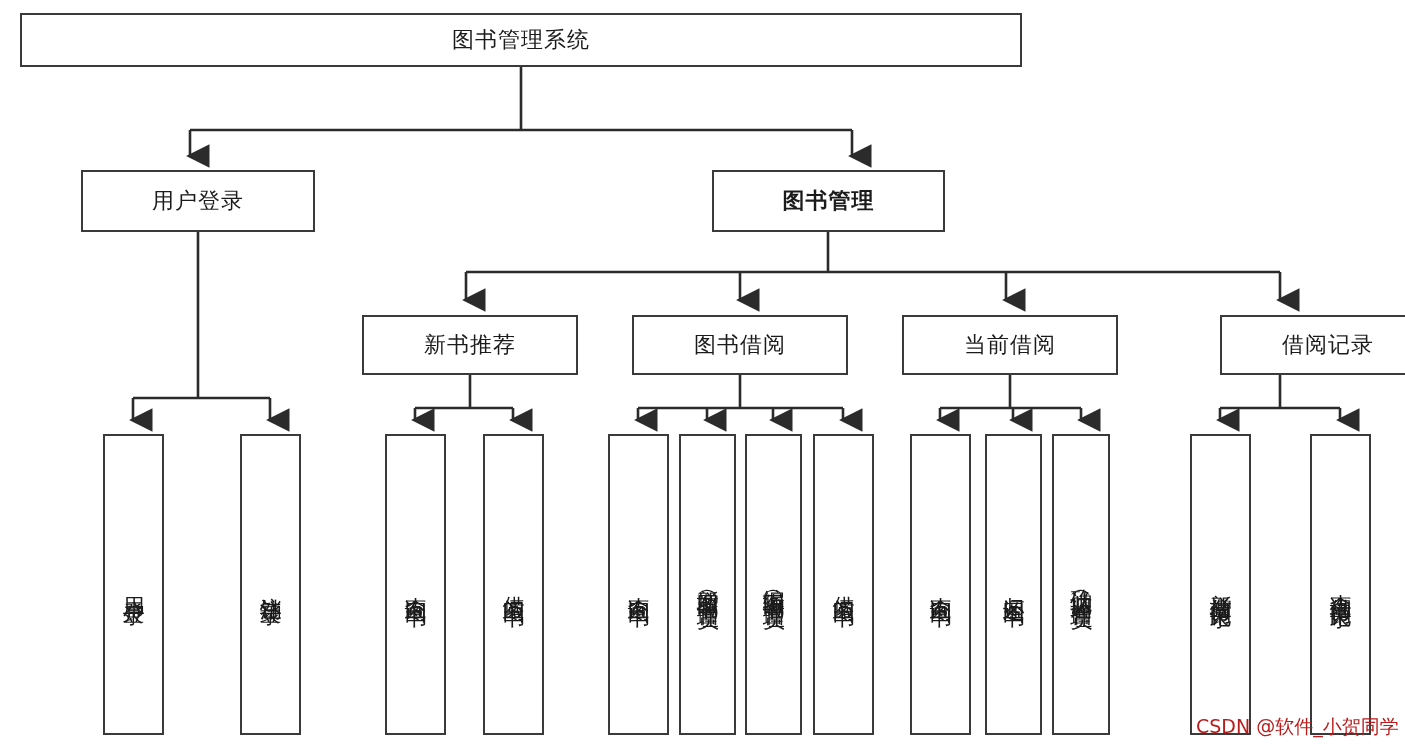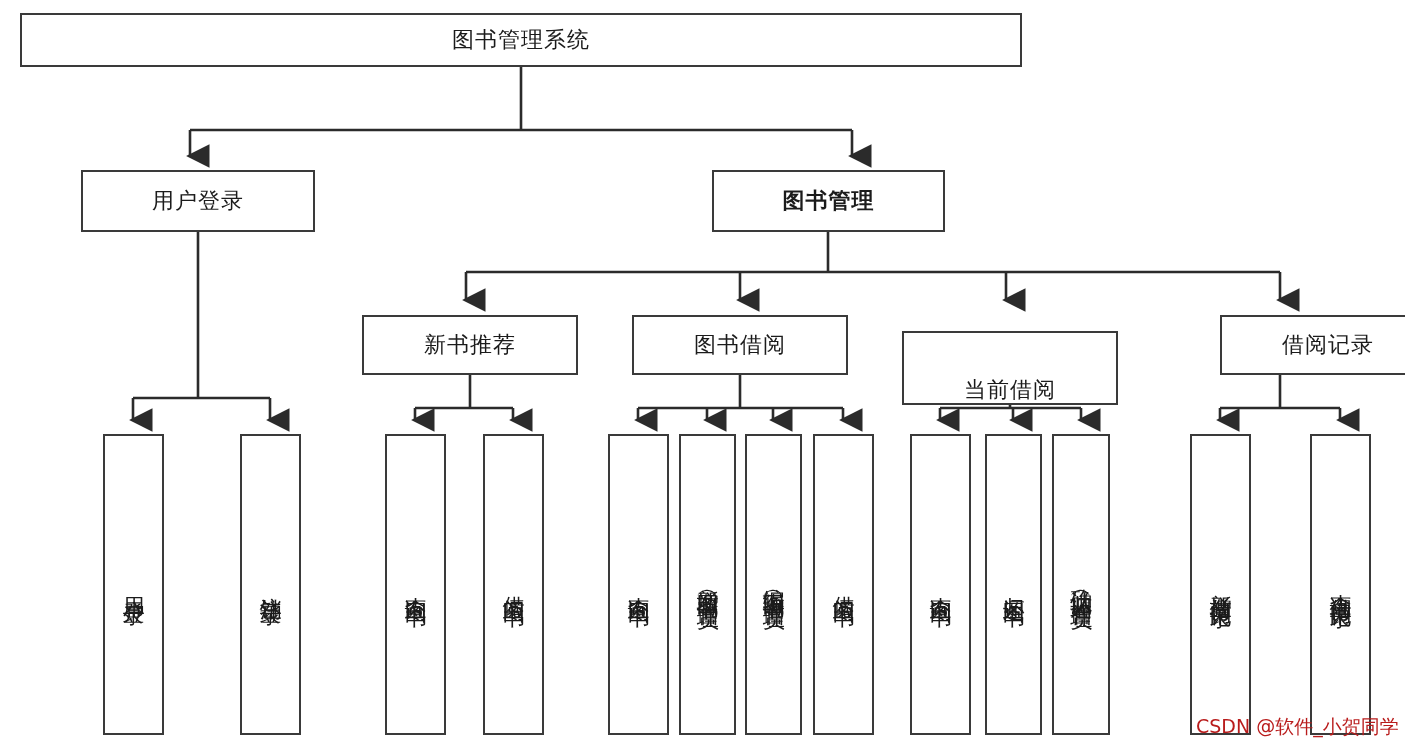--- a/index.html
+++ b/index.html
@@ -130,21 +130,21 @@
   <div class="node node-h" style="left:712px; top:170px; width:233px; height:62px;font-weight:bold;">
     <span class="label-h">图书管理</span>
   </div>
 
   <div class="node node-h" style="left:632px; top:315px; width:216px; height:60px;">
     <span class="label-h">图书借阅</span>
   </div>
   <div class="node node-h" style="left:362px; top:315px; width:216px; height:60px;">
     <span class="label-h">新书推荐</span>
   </div>
-  <div class="node node-h" style="left:902px; top:331px; width:216px; height:74px;align-items:flex-end;">
+  <div class="node node-h" style="left:902px; top:315px; width:216px; height:60px;">
     <span class="label-h">当前借阅</span>
   </div>
   <div class="node node-h" style="left:1220px; top:315px; width:216px; height:60px;">
     <span class="label-h">借阅记录</span>
   </div>
 
   <div class="node node-v" style="left:103px; top:434px; width:61px; height:301px;">
     <span class="label-v">用户登录</span>
   </div>
   <div class="node node-v" style="left:240px; top:434px; width:61px; height:301px;">

